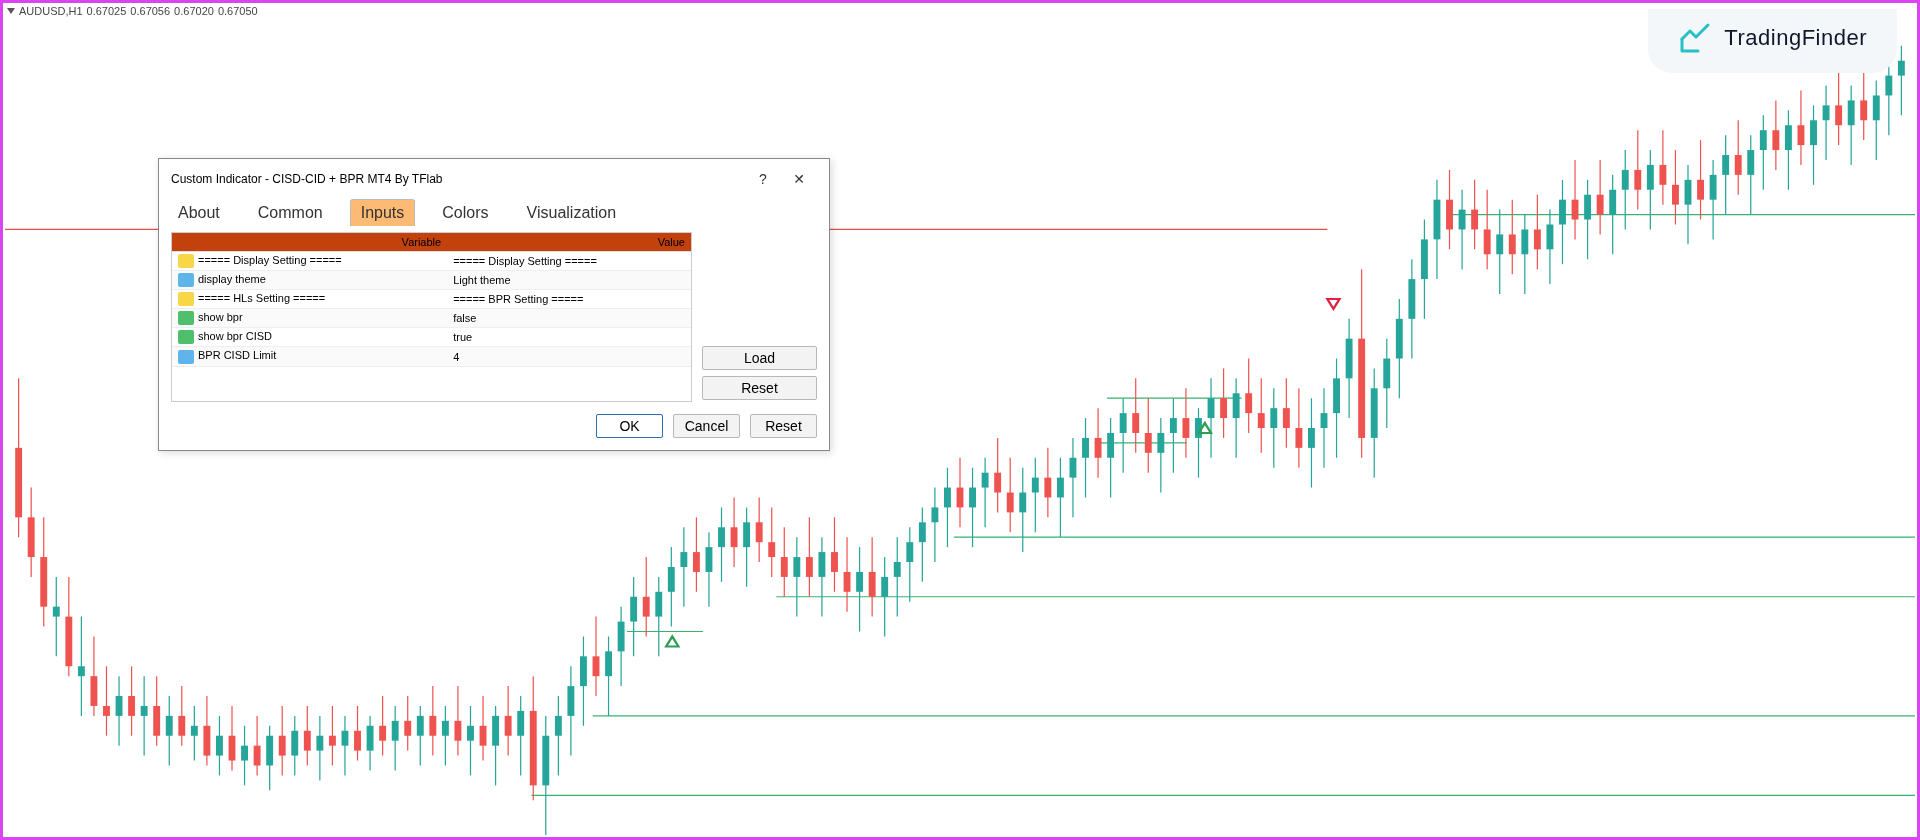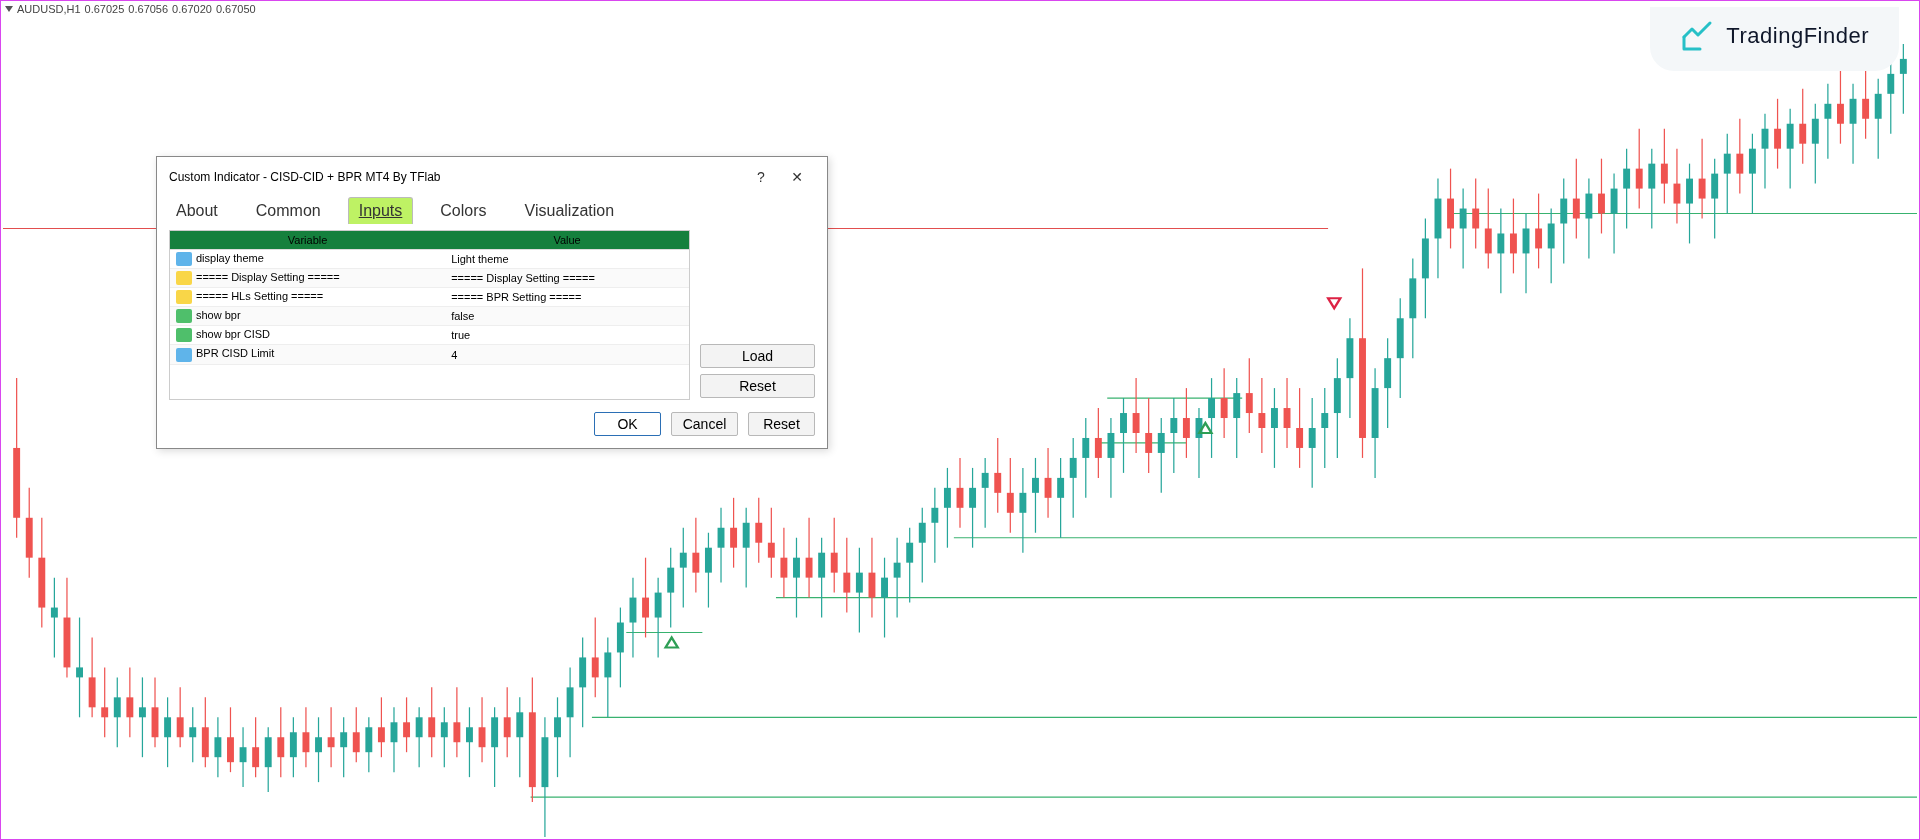--- a/index.html
+++ b/index.html
@@ -7,21 +7,21 @@
     font-family: "Segoe UI", Tahoma, Arial, sans-serif;
     font-size: 11px;
     background: #fff;
     width: 1920px; height: 840px;
     position: relative;
     overflow: hidden;
   }
   
   .app {
     position: absolute; inset: 0;
-    border: 1px solid #d946ef;
+    border: 3px solid #d946ef;
   }
   
   .topbar {
     position: absolute;
     left: 4px; top: 2px;
     font-size: 11px;
     color: #444;
     display: flex;
     align-items: center;
     gap: 4px;
@@ -88,46 +88,45 @@
   }
   .dlg-tab {
     padding: 4px 10px;
     border: 1px solid transparent;
     border-bottom: none;
     color: #333;
     cursor: pointer;
   }
   .dlg-tab.active {
     border-color: #bbb;
-    background: #bef264;
+    background: #fdba74;
     border-radius: 3px 3px 0 0;
-    text-decoration: underline;
   }
   .dlg-body {
     padding: 6px 12px 12px 12px;
     display: flex;
     gap: 10px;
   }
   .params {
     flex: 1;
     border: 1px solid #ccc;
     background: #fff;
     min-height: 170px;
   }
   .params table {
     width: 100%;
     border-collapse: collapse;
     font-size: 11px;
   }
   .params th {
-    text-align: center;
+    text-align: right;
     font-weight: normal;
     padding: 3px 6px;
     border-bottom: 1px solid #ddd;
-    background: #15803d;
+    background: #c2410c;
   }
   .params td {
     padding: 2px 6px;
     border-bottom: 1px solid #eee;
     height: 19px;
   }
   .params tr:nth-child(even) td { background: #fafafa; }
   .row-icon {
     display: inline-block;
     width: 16px; height: 14px;
@@ -528,26 +527,26 @@
       <div class="params">
         <table>
           <thead>
             <tr>
               <th>Variable</th>
               <th>Value</th>
             </tr>
           </thead>
           <tbody id="param-rows">
               <tr>
+                <td><span class="row-icon ico-ab"></span><span>===== Display Setting =====</span></td>
+                <td>===== Display Setting =====</td>
+              </tr>
+              <tr>
                 <td><span class="row-icon ico-tf"></span><span>display theme</span></td>
                 <td>Light theme</td>
-              </tr>
-              <tr>
-                <td><span class="row-icon ico-ab"></span><span>===== Display Setting =====</span></td>
-                <td>===== Display Setting =====</td>
               </tr>
               <tr>
                 <td><span class="row-icon ico-ab"></span><span>===== HLs Setting =====</span></td>
                 <td>===== BPR Setting =====</td>
               </tr>
               <tr>
                 <td><span class="row-icon ico-gr"></span><span>show bpr</span></td>
                 <td>false</td>
               </tr>
               <tr>

